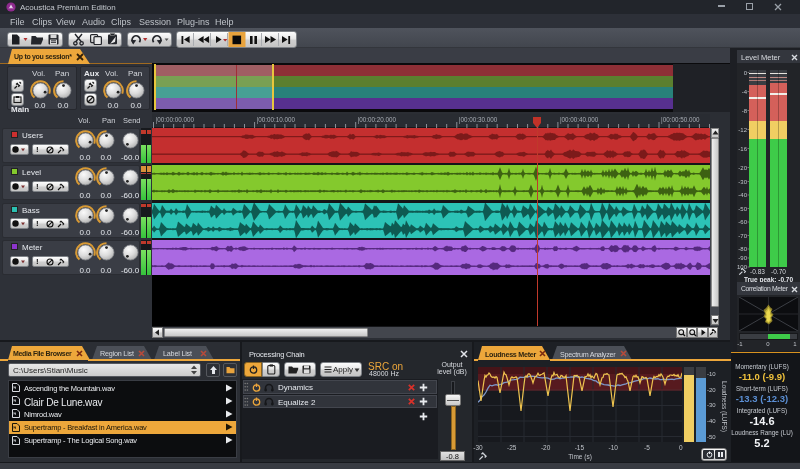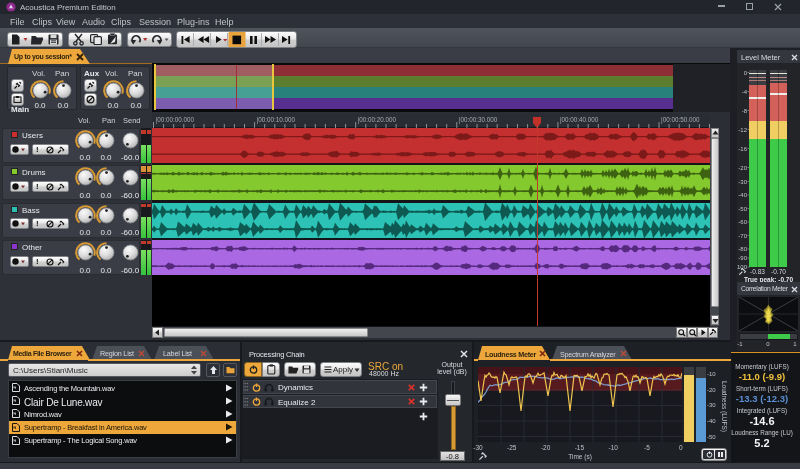--- a/index.html
+++ b/index.html
@@ -213,21 +213,21 @@
   </svg>
 <div class="abs" style="left:75px;top:153.3px;width:20px;text-align:center;font-size:8px;color:#e4e7ec;">0.0</div>
 <div class="abs" style="left:96px;top:153.3px;width:20px;text-align:center;font-size:8px;color:#e4e7ec;">0.0</div>
 <div class="abs" style="left:118px;top:153.3px;width:24px;text-align:center;font-size:8px;color:#e4e7ec;">-60.0</div>
 <div class="abs" style="left:141px;top:128.0px;width:10px;height:34.8px;background:#17191d;"></div>
 <div class="abs" style="left:141px;top:145.0px;width:10px;height:17.8px;background:linear-gradient(#7ae060,#35c23c);"></div>
 <div class="abs" style="left:141px;top:130.0px;width:10px;height:3.5px;background:#c0392b;"></div>
 <div class="abs" style="left:145.6px;top:128.0px;width:1px;height:34.8px;background:#17191d;"></div>
 <div class="abs" style="left:2px;top:165.4px;width:138px;height:34.8px;background:#3a3d45;border:1px solid #2a2c32;border-radius:2px;"></div>
 <div class="abs" style="left:11px;top:168.4px;width:7px;height:7px;background:#84c92d;border:1px solid #222;"></div>
-<div class="abs" style="left:22px;top:168.4px;font-size:8px;color:#e6e9ee;">Drums</div>
+<div class="abs" style="left:22px;top:168.4px;font-size:8px;color:#e6e9ee;">Level</div>
 <div class="abs silver" style="left:10px;top:180.9px;width:19px;height:11px;border-radius:2px;"></div>
 <svg class="abs" style="left:12px;top:182.9px" width="15" height="7">
     <circle cx="3.5" cy="3.5" r="3.2" fill="#111"></circle>
     <polygon points="9,2.4 13,2.4 11,5.2" fill="#7c3030"></polygon>
   </svg>
 <div class="abs silver" style="left:32px;top:180.9px;width:37px;height:11px;border-radius:2px;"></div>
 <div class="abs" style="left:36px;top:181.9px;font-size:8px;font-weight:bold;color:#111;">!</div>
 <svg class="abs" style="left:46px;top:182.9px" width="8" height="8">
     <circle cx="4" cy="4" r="3" fill="none" stroke="#111" stroke-width="1.1"></circle>
     <path d="M1.9 6.1 L6.1 1.9" stroke="#111" stroke-width="1.1"></path>
@@ -290,21 +290,21 @@
   </svg>
 <div class="abs" style="left:75px;top:228.2px;width:20px;text-align:center;font-size:8px;color:#e4e7ec;">0.0</div>
 <div class="abs" style="left:96px;top:228.2px;width:20px;text-align:center;font-size:8px;color:#e4e7ec;">0.0</div>
 <div class="abs" style="left:118px;top:228.2px;width:24px;text-align:center;font-size:8px;color:#e4e7ec;">-60.0</div>
 <div class="abs" style="left:141px;top:202.9px;width:10px;height:34.8px;background:#17191d;"></div>
 <div class="abs" style="left:141px;top:216.9px;width:10px;height:20.8px;background:linear-gradient(#7ae060,#35c23c);"></div>
 <div class="abs" style="left:141px;top:204.4px;width:10px;height:2.5px;background:#c0392b;"></div>
 <div class="abs" style="left:145.6px;top:202.9px;width:1px;height:34.8px;background:#17191d;"></div>
 <div class="abs" style="left:2px;top:240.4px;width:138px;height:34.8px;background:#3a3d45;border:1px solid #2a2c32;border-radius:2px;"></div>
 <div class="abs" style="left:11px;top:243.4px;width:7px;height:7px;background:#8c35cc;border:1px solid #222;"></div>
-<div class="abs" style="left:22px;top:243.4px;font-size:8px;color:#e6e9ee;">Other</div>
+<div class="abs" style="left:22px;top:243.4px;font-size:8px;color:#e6e9ee;">Meter</div>
 <div class="abs silver" style="left:10px;top:255.9px;width:19px;height:11px;border-radius:2px;"></div>
 <svg class="abs" style="left:12px;top:257.9px" width="15" height="7">
     <circle cx="3.5" cy="3.5" r="3.2" fill="#111"></circle>
     <polygon points="9,2.4 13,2.4 11,5.2" fill="#7c3030"></polygon>
   </svg>
 <div class="abs silver" style="left:32px;top:255.9px;width:37px;height:11px;border-radius:2px;"></div>
 <div class="abs" style="left:36px;top:256.9px;font-size:8px;font-weight:bold;color:#111;">!</div>
 <svg class="abs" style="left:46px;top:257.9px" width="8" height="8">
     <circle cx="4" cy="4" r="3" fill="none" stroke="#111" stroke-width="1.1"></circle>
     <path d="M1.9 6.1 L6.1 1.9" stroke="#111" stroke-width="1.1"></path>

